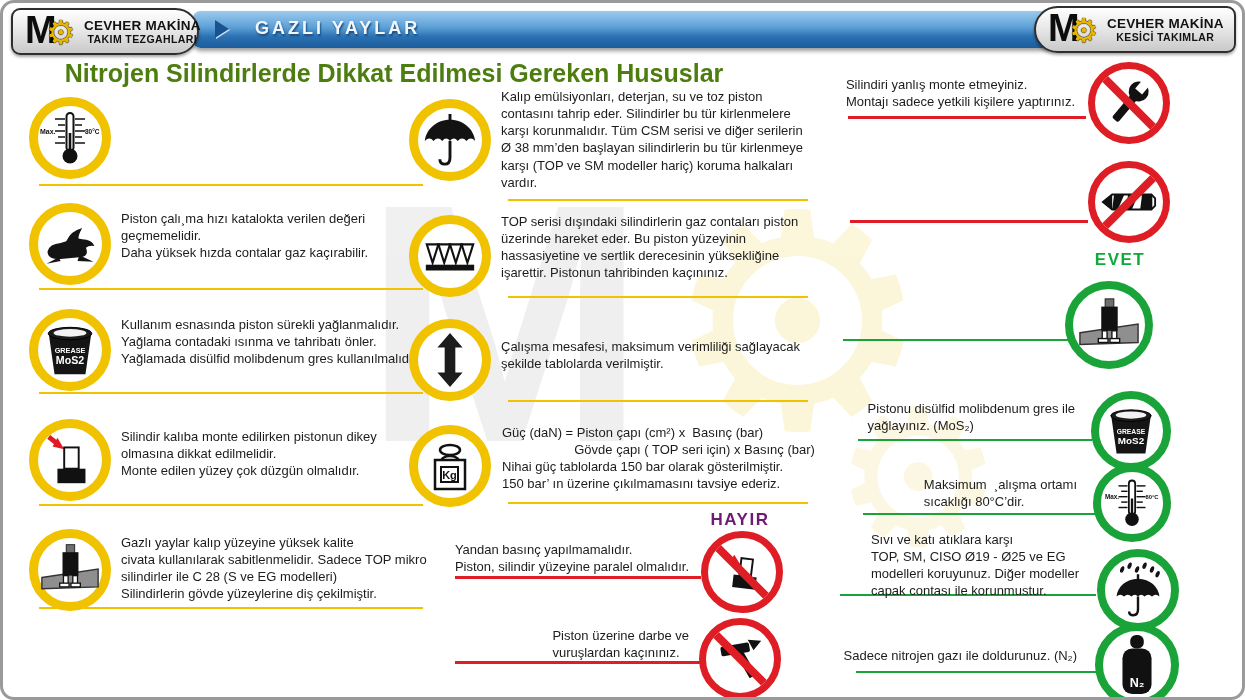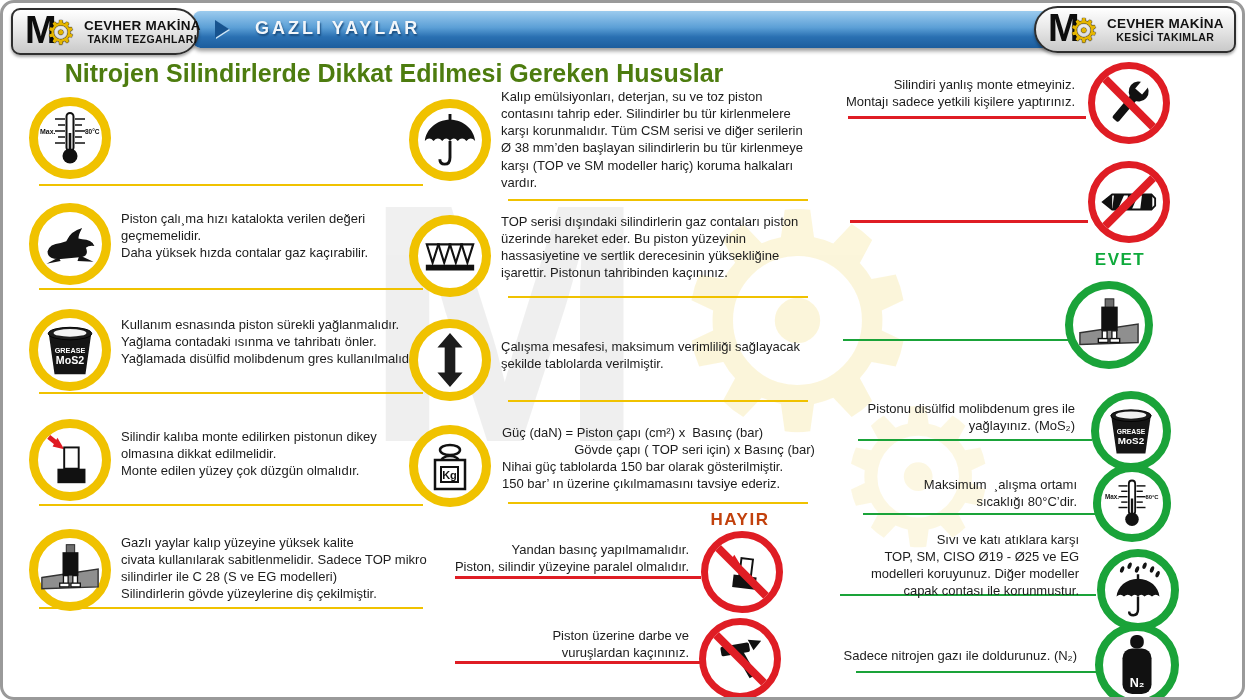--- a/index.html
+++ b/index.html
@@ -44,27 +44,27 @@
          display:flex; align-items:center; justify-content:center; z-index:2;}
   .y{ border:9px solid #f0c200;}
   .g{ border:8px solid #1aa339;}
   .no{ border:7px solid #df1d24; overflow:hidden;}
   .no::after{ content:""; position:absolute; left:-12%; top:50%; width:124%; height:8px; margin-top:-4px;
               background:#df1d24; transform:rotate(45deg); z-index:3;}
   .no.alt::after{ transform:rotate(-45deg);}
 
   
   .txt{ position:absolute; font-size:13px; line-height:1.32; color:#1c1c1c; white-space:pre; z-index:2;}
-  .txt.r{ text-align:right;}
+  .txt.r{ text-align:left;}
   .rule{ position:absolute; height:2px; z-index:1;}
   .ry{ background:#f0c200;}
   .rr{ background:#df1d24; height:3px;}
   .rg{ background:#1aa339;}
   .word{ position:absolute; font-size:17px; font-weight:800; letter-spacing:1.5px; text-align:center; z-index:2;}
-  .w-red{ color:#c2410c;}
+  .w-red{ color:#701a75;}
   .w-green{ color:#0faa3c;}
 
   
   .c-l1{left:26px;top:94px}   .t-l1{left:118px;top:97px}   .r-l1{left:36px;top:181px;width:384px}
   .c-l2{left:26px;top:200px}  .t-l2{left:118px;top:207px}  .r-l2{left:36px;top:285px;width:384px}
   .c-l3{left:26px;top:306px}  .t-l3{left:118px;top:313px}  .r-l3{left:36px;top:389px;width:384px}
   .c-l4{left:26px;top:416px}  .t-l4{left:118px;top:425px}  .r-l4{left:36px;top:501px;width:384px}
   .c-l5{left:26px;top:526px}  .t-l5{left:118px;top:531px}  .r-l5{left:36px;top:604px;width:384px}
   
   .c-m1{left:406px;top:96px}  .t-m1{left:498px;top:85px}   .r-m1{left:505px;top:196px;width:300px}

